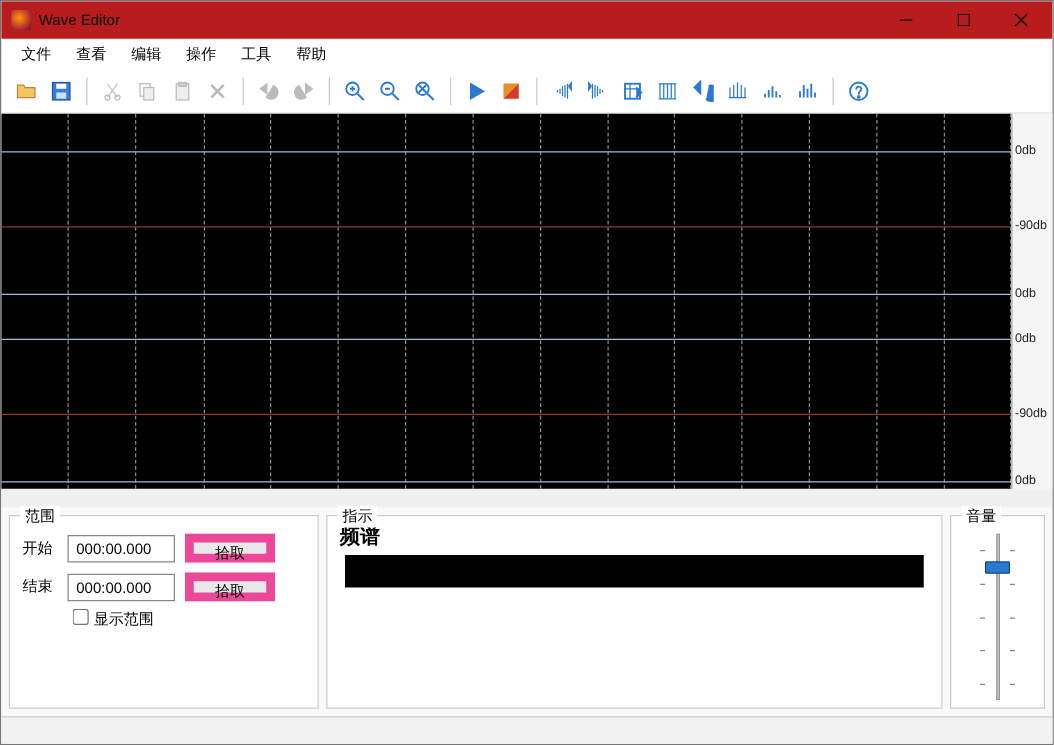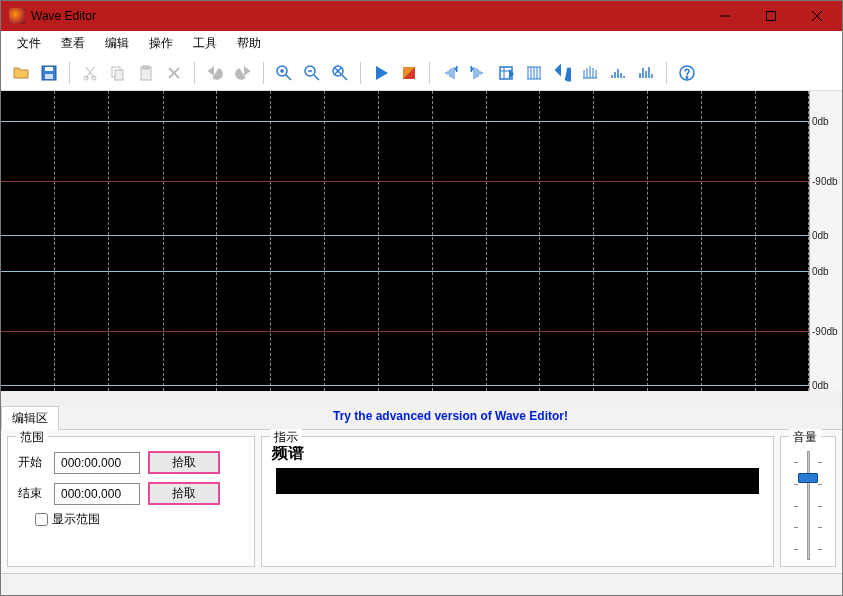--- a/index.html
+++ b/index.html
@@ -39,29 +39,29 @@
 .promo-link { flex: 1; text-align: center; color: #0020d8; font-weight: bold; padding-top: 3px; }
 
 .panels-row { flex: 1; display: flex; padding: 6px; gap: 6px; }
 .panel { border: 1px solid #ccc; background: #fff; padding: 6px 10px; font-size: 12px; position: relative; }
 .panel-title { position: absolute; top: -8px; left: 8px; background: #fff; padding: 0 4px; font-size: 12px; }
 
 .range-panel { width: 248px; }
 .range-row { display: flex; align-items: center; gap: 8px; margin: 8px 0 4px; }
 .range-row label { width: 28px; }
 .range-row input[type=text] { width: 86px; height: 22px; font-size: 12px; padding: 0 6px; border: 1px solid #888; }
-.range-row button { width: 72px; height: 23px; font-size: 12px; background: #e8e8e8; border: 2px solid #ec4899; }
-.checkbox-row { margin: 6px 0 0 17px; display: flex; align-items: center; gap: 4px; }
+.range-row button { width: 72px; height: 23px; font-size: 12px; background: #e8e8e8; border: 7px solid #ec4899; }
+.checkbox-row { margin: 6px 0 0 40px; display: flex; align-items: flex-start; gap: 4px; }
 
 .indicator-panel { flex: 1; display: flex; flex-direction: column; }
 .time-display { font-size: 30px; font-weight: bold; text-align: center; margin: 2px 0 8px; letter-spacing: 1px; }
 .spectrum-label { font-size: 16px; margin-bottom: 4px; font-weight: bold; }
 .spectrum-box { height: 26px; background: #000; margin: 0 4px; }
 
-.volume-panel { width: 56px; display: flex; flex-direction: column; align-items: center; }
+.volume-panel { width: 76px; display: flex; flex-direction: column; align-items: center; }
 .slider-track { position: relative; width: 20px; flex: 1; margin-top: 8px; display:flex; justify-content:center;}
 .slider-rail { width: 3px; height: 100%; background: #ccc; border:1px solid #999;}
 .slider-thumb { position: absolute; top: 22px; left: 50%; transform: translateX(-50%); width: 20px; height: 10px; background: #2a7ad1; border: 1px solid #0a4a91; border-radius: 1px; }
 .slider-tick{position:absolute;width:4px;height:1px;background:#888;}
 
 .statusbar { height: 22px; border-top: 1px solid #ccc; background: #f2f2f2; }
 </style>
 </head>
 <body>
 
@@ -297,24 +297,20 @@
     <div class="db-label" style="top:10%">0db</div>
     <div class="db-label" style="top:30%">-90db</div>
     <div class="db-label" style="top:48%">0db</div>
     <div class="db-label" style="top:60%">0db</div>
     <div class="db-label" style="top:80%">-90db</div>
     <div class="db-label" style="top:98%">0db</div>
   </div>
 </div>
 
 <div class="bottom-area">
-  <div class="tab-row">
-    <div class="tab-active">编辑区</div>
-    <div class="promo-link">Try the advanced version of Wave Editor!</div>
-  </div>
   <div class="panels-row">
 
     <div class="panel range-panel">
       <div class="panel-title">范围</div>
       <div class="range-row">
         <label>开始</label>
         <input type="text" value="000:00.000" style="">
         <button>拾取</button>
       </div>
       <div class="range-row">

